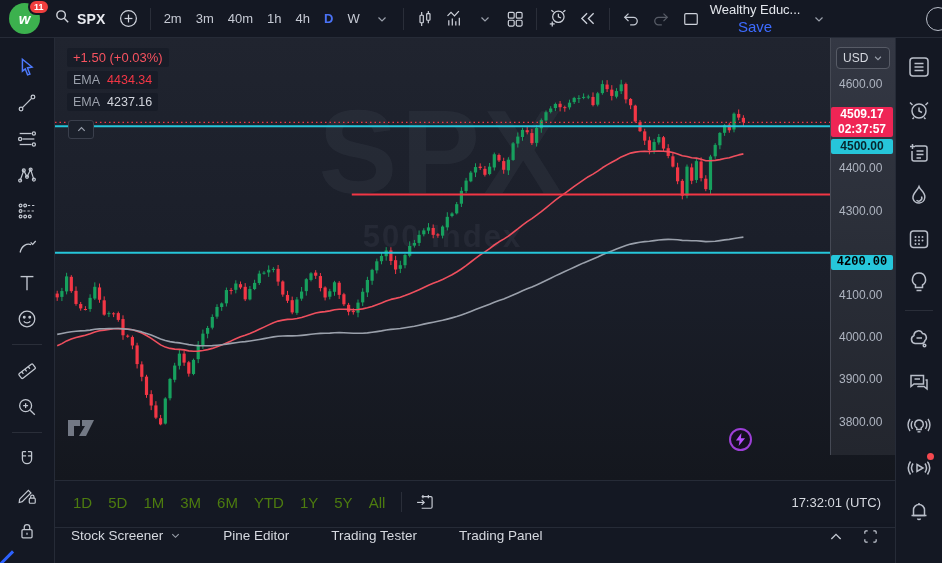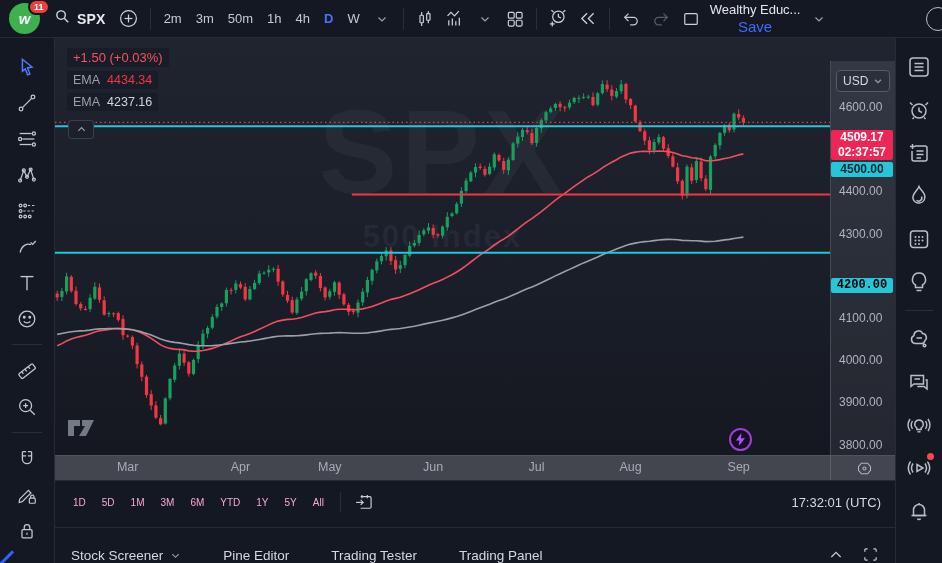--- a/index.html
+++ b/index.html
@@ -63,45 +63,45 @@
   .collapse-btn { position:absolute; left:13px; top:82px; width:26px; height:19px; background:#1b202b;
     border:1px solid #3a3f4c; border-radius:3px; color:#9aa0ad; display:flex; align-items:center;
     justify-content:center; font-size:10px; cursor:pointer; z-index:6; }
   .tvlogo { position:absolute; left:12px; top:380px; z-index:5; opacity:.85; cursor:pointer; }
   .bolt-badge { position:absolute; left:674px; top:390px; width:23px; height:23px; border-radius:50%;
     background:#140e20; border:2px solid #9c3fd6; display:flex; align-items:center; justify-content:center;
     z-index:7; cursor:pointer; }
   
   .price-axis { position:absolute; left:775px; top:0; width:69px; height:417px;
     background:linear-gradient(180deg,#343844 0%, #2a2e38 50%, #23262e 100%);
-    border-left:1px solid #454954; cursor:ns-resize;margin-top:23px; }
+    border-left:1px solid #454954; cursor:ns-resize; }
   .usd-btn { position:absolute; left:5px; top:9px; width:54px; height:22px; border:1px solid #575b66;
     border-radius:4px; display:flex; align-items:center; justify-content:space-between; padding:0 6px;
     font-size:12px; color:#d6d9e0; cursor:pointer; background:rgba(19,23,34,0.25); z-index:3; }
   .tick { position:absolute; left:8px; font-size:12px; color:#aeb4c0; pointer-events:none; }
   .axis-badge { position:absolute; left:0; width:62px; border-radius:2px; text-align:center;
     font-size:12px; font-weight:700; line-height:15px; z-index:2; pointer-events:none; }
   
   .time-axis { position:absolute; left:0; top:417px; width:840px; height:25px; background:#43464e;
     border-top:1px solid #50535c; cursor:ew-resize; }
   .month { position:absolute; top:4px; transform:translateX(-50%); font-size:12.5px; color:#a6abb5; }
   .ta-vsep { position:absolute; left:775px; top:0; width:1px; height:25px; background:#5a5d66; }
   .axis-gear { position:absolute; left:795px; top:2px; width:28px; height:21px; display:flex;
     align-items:center; justify-content:center; cursor:pointer; }
   
   .bottom-toolbar { position:absolute; left:55px; top:480px; width:840px; height:43px; background:#141823;
     border-top:1px solid #262b37; display:flex; align-items:center; padding:0 10px; z-index:10; }
-  .range-btn { font-size:10px; color:#f9a8d4; padding:4px 8px; border-radius:4px; cursor:pointer; flex:none; }
+  .range-btn { font-size:15px; color:#4d7c0f; padding:4px 8px; border-radius:4px; cursor:pointer; flex:none; }
   .rb-sep { width:1px; height:20px; background:#2a2e39; margin:0 8px; flex:none; }
   .gtd-btn { display:flex; align-items:center; justify-content:center; width:30px; height:28px;
     border-radius:4px; cursor:pointer; flex:none; }
   .clock { margin-left:auto; font-size:13px; color:#d6d9e0; cursor:pointer; padding-right:4px; }
   
   .screener-bar { position:absolute; left:55px; top:527px; width:840px; height:36px; background:#141823;
-    border-top:1px solid #262b37; display:flex; align-items:flex-end; padding:0 16px; z-index:10; }
+    border-top:1px solid #262b37; display:flex; align-items:flex-start; padding:0 16px; z-index:10; }
   .tab { font-size:13.5px; color:#d5d8df; margin-right:42px; cursor:pointer; display:flex;
     align-items:center; gap:7px; flex:none; }
   .sb-icons { margin-left:auto; display:flex; align-items:center; gap:18px; }
   .sb-icon { cursor:pointer; display:flex; align-items:center; }
   
   .right-sidebar { position:absolute; left:895px; top:38px; width:47px; height:525px; background:#141823;
     border-left:1px solid #262b37; display:flex; flex-direction:column; align-items:center;
     padding-top:10px; gap:5px; z-index:20; }
   .rs-btn { position:relative; width:38px; height:38px; display:flex; align-items:center;
     justify-content:center; border-radius:4px; cursor:pointer; flex:none; }
@@ -131,21 +131,21 @@
     <div class="tb-btn">
       <svg width="21" height="21" viewBox="0 0 24 24" fill="none" stroke="#cfd3dc" stroke-width="1.4">
           <circle cx="12" cy="12" r="9"></circle>
           <line x1="12" y1="7.5" x2="12" y2="16.5"></line>
           <line x1="7.5" y1="12" x2="16.5" y2="12"></line>
         </svg>
     </div>
     <div class="tb-sep"></div>
     <div class="tf-btn">2m</div>
     <div class="tf-btn">3m</div>
-    <div class="tf-btn">50m</div>
+    <div class="tf-btn">40m</div>
     <div class="tf-btn">1h</div>
     <div class="tf-btn">4h</div>
     <div class="tf-btn active">D</div>
     <div class="tf-btn">W</div>
     <div class="tb-btn">
       <svg width="12" height="12" viewBox="0 0 24 24" fill="none" stroke="#9aa0ab" stroke-width="2.4">
           <polyline points="5,9 12,16 19,9"></polyline>
         </svg>
     </div>
     <div class="tb-sep"></div>
@@ -699,38 +699,20 @@
       <div id="axis-badges">
           <div class="axis-badge" style="background: rgb(239, 37, 85); color: rgb(255, 255, 255); top: 69.3412px;">
             <div>4509.17</div>
             <div>02:37:57</div>
           </div>
           <div class="axis-badge" style="background: rgb(38, 198, 218); color: rgb(7, 38, 46); top: 101.341px;">4500.00</div>
           <div class="axis-badge" style="background: rgb(38, 198, 218); color: #000000; top: 217px; font-family: Liberation Mono, monospace;">4200.00</div>
         </div>
     </div>
 
-    <div class="time-axis">
-      <div id="month-labels">
-          <div class="month" style="left: 72.7px;">Mar</div>
-          <div class="month" style="left: 185.5px;">Apr</div>
-          <div class="month" style="left: 274.8px;">May</div>
-          <div class="month" style="left: 378.2px;">Jun</div>
-          <div class="month" style="left: 481.6px;">Jul</div>
-          <div class="month" style="left: 575.6px;">Aug</div>
-          <div class="month" style="left: 683.7px;">Sep</div>
-        </div>
-      <div class="ta-vsep"></div>
-      <div class="axis-gear">
-        <svg width="17" height="17" viewBox="0 0 24 24" fill="none" stroke="#aeb4c0" stroke-width="1.5">
-            <path d="M9.5 3.5 h5 l5 4 v9 l-5 4 h-5 l-5 -4 v-9 z" transform="rotate(90 12 12)"></path>
-            <circle cx="12" cy="12" r="2.2"></circle>
-          </svg>
-      </div>
-    </div>
   </div>
 
   <div class="bottom-toolbar">
     <div class="range-btn">1D</div>
     <div class="range-btn">5D</div>
     <div class="range-btn">1M</div>
     <div class="range-btn">3M</div>
     <div class="range-btn">6M</div>
     <div class="range-btn">YTD</div>
     <div class="range-btn">1Y</div>

